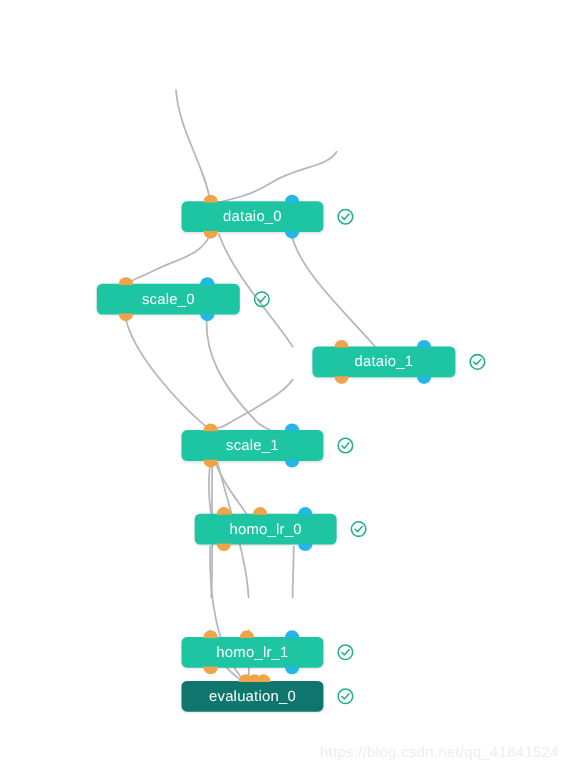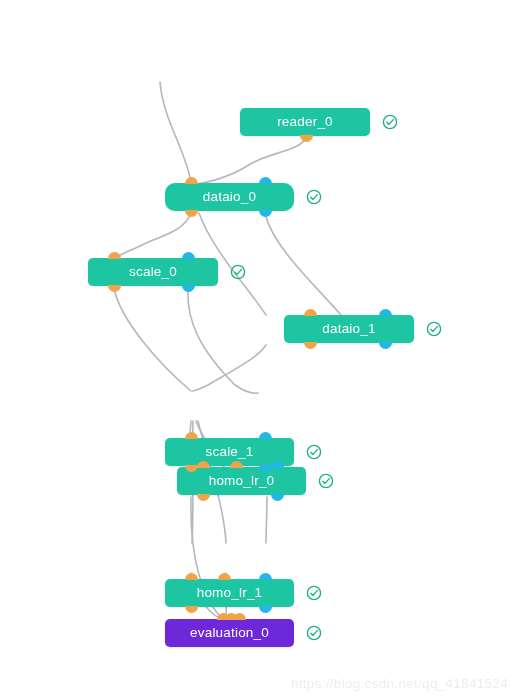--- a/index.html
+++ b/index.html
@@ -117,34 +117,22 @@
       <path d="M 196,421 C 203,440 216,455 224,467" fill="none" stroke="#b7b6bd" stroke-width="1.6" stroke-linecap="round"></path>
       <path d="M 193,421 C 192,460 194,510 192,543" fill="none" stroke="#b7b6bd" stroke-width="1.6" stroke-linecap="round"></path>
       <path d="M 198,421 C 208,462 224,505 226,543" fill="none" stroke="#b7b6bd" stroke-width="1.6" stroke-linecap="round"></path>
       <path d="M 267,497 C 267,515 266,530 266,543" fill="none" stroke="#b7b6bd" stroke-width="1.6" stroke-linecap="round"></path>
       <path d="M 191,497 C 190,540 196,590 222,619" fill="none" stroke="#b7b6bd" stroke-width="1.6" stroke-linecap="round"></path>
       <path d="M 191,573 C 192,592 205,610 222,620" fill="none" stroke="#b7b6bd" stroke-width="1.6" stroke-linecap="round"></path>
       <path d="M 226,573 C 227,592 226,610 226,620" fill="none" stroke="#b7b6bd" stroke-width="1.6" stroke-linecap="round"></path>
     </svg>
 
   <div id="nodes">
-      <div class="node-group" style="left: 240px; top: 108px; width: 130px; height: 28px;">
-        <div class="node-box" style="width: 130px; height: 28px; background: rgb(30, 197, 163);">
-          <span class="node-label" style="color: rgb(255, 255, 255);">reader_0</span>
-        </div>
-        <div class="port bottom in" style="left: 59.5px; top: 27px; background: rgb(239, 164, 74);"></div>
-        <div class="status-icon" style="left: 142px; top: 6px;">
-          <svg viewBox="0 0 16 16" width="16" height="16">
-            <circle cx="8" cy="8" r="6.6" fill="none" stroke="#22b08b" stroke-width="1.4"></circle>
-            <path d="M4.8 8.2 L7 10.4 L11.3 5.6" fill="none" stroke="#22b08b" stroke-width="1.4" stroke-linecap="round" stroke-linejoin="round"></path>
-          </svg>
-        </div>
-      </div>
       <div class="node-group" style="left: 165px; top: 183px; width: 129px; height: 28px;">
-        <div class="node-box" style="width: 129px; height: 28px; background: rgb(30, 197, 163); border-radius: 10px;">
+        <div class="node-box" style="width: 129px; height: 28px; background: rgb(30, 197, 163);">
           <span class="node-label" style="color: rgb(255, 255, 255);">dataio_0</span>
         </div>
         <div class="port top in" style="left: 19.5px; top: -6px; background: rgb(239, 164, 74);"></div>
         <div class="port top out" style="left: 93.5px; top: -6px; background: rgb(35, 183, 229);"></div>
         <div class="port bottom in" style="left: 19.5px; top: 27px; background: rgb(239, 164, 74);"></div>
         <div class="port bottom out" style="left: 93.5px; top: 27px; background: rgb(35, 183, 229);"></div>
         <div class="status-icon" style="left: 141px; top: 6px;">
           <svg viewBox="0 0 16 16" width="16" height="16">
             <circle cx="8" cy="8" r="6.6" fill="none" stroke="#22b08b" stroke-width="1.4"></circle>
             <path d="M4.8 8.2 L7 10.4 L11.3 5.6" fill="none" stroke="#22b08b" stroke-width="1.4" stroke-linecap="round" stroke-linejoin="round"></path>
@@ -174,21 +162,21 @@
         <div class="port top out" style="left: 94.5px; top: -6px; background: rgb(35, 183, 229);"></div>
         <div class="port bottom in" style="left: 19.5px; top: 27px; background: rgb(239, 164, 74);"></div>
         <div class="port bottom out" style="left: 94.5px; top: 27px; background: rgb(35, 183, 229);"></div>
         <div class="status-icon" style="left: 142px; top: 6px;">
           <svg viewBox="0 0 16 16" width="16" height="16">
             <circle cx="8" cy="8" r="6.6" fill="none" stroke="#22b08b" stroke-width="1.4"></circle>
             <path d="M4.8 8.2 L7 10.4 L11.3 5.6" fill="none" stroke="#22b08b" stroke-width="1.4" stroke-linecap="round" stroke-linejoin="round"></path>
           </svg>
         </div>
       </div>
-      <div class="node-group" style="left: 165px; top: 391px; width: 129px; height: 28px; margin-top: 47px;">
+      <div class="node-group" style="left: 165px; top: 391px; width: 129px; height: 28px;">
         <div class="node-box" style="width: 129px; height: 28px; background: rgb(30, 197, 163);">
           <span class="node-label" style="color: rgb(255, 255, 255);">scale_1</span>
         </div>
         <div class="port top in" style="left: 19.5px; top: -6px; background: rgb(239, 164, 74);"></div>
         <div class="port top out" style="left: 93.5px; top: -6px; background: rgb(35, 183, 229);"></div>
         <div class="port bottom in" style="left: 19.5px; top: 27px; background: rgb(239, 164, 74);"></div>
         <div class="port bottom out" style="left: 93.5px; top: 27px; background: rgb(35, 183, 229);"></div>
         <div class="status-icon" style="left: 141px; top: 6px;">
           <svg viewBox="0 0 16 16" width="16" height="16">
             <circle cx="8" cy="8" r="6.6" fill="none" stroke="#22b08b" stroke-width="1.4"></circle>
@@ -222,21 +210,21 @@
         <div class="port bottom in" style="left: 19.5px; top: 27px; background: rgb(239, 164, 74);"></div>
         <div class="port bottom out" style="left: 93.5px; top: 27px; background: rgb(35, 183, 229);"></div>
         <div class="status-icon" style="left: 141px; top: 6px;">
           <svg viewBox="0 0 16 16" width="16" height="16">
             <circle cx="8" cy="8" r="6.6" fill="none" stroke="#22b08b" stroke-width="1.4"></circle>
             <path d="M4.8 8.2 L7 10.4 L11.3 5.6" fill="none" stroke="#22b08b" stroke-width="1.4" stroke-linecap="round" stroke-linejoin="round"></path>
           </svg>
         </div>
       </div>
       <div class="node-group" style="left: 165px; top: 619px; width: 129px; height: 28px;">
-        <div class="node-box" style="width: 129px; height: 28px; background: #6d28d9;">
+        <div class="node-box" style="width: 129px; height: 28px; background: #0f766e;">
           <span class="node-label" style="color: rgb(255, 255, 255);">evaluation_0</span>
         </div>
         <div class="port top in" style="left: 51.5px; top: -6px; background: rgb(239, 164, 74);"></div>
         <div class="port top in" style="left: 59.5px; top: -6px; background: rgb(239, 164, 74);"></div>
         <div class="port top in" style="left: 67.5px; top: -6px; background: rgb(239, 164, 74);"></div>
         <div class="status-icon" style="left: 141px; top: 6px;">
           <svg viewBox="0 0 16 16" width="16" height="16">
             <circle cx="8" cy="8" r="6.6" fill="none" stroke="#22b08b" stroke-width="1.4"></circle>
             <path d="M4.8 8.2 L7 10.4 L11.3 5.6" fill="none" stroke="#22b08b" stroke-width="1.4" stroke-linecap="round" stroke-linejoin="round"></path>
           </svg>

